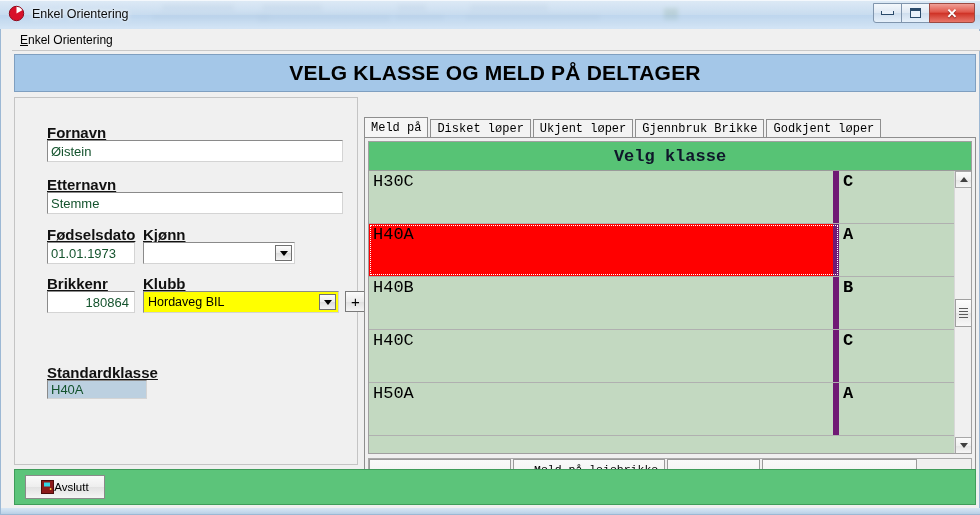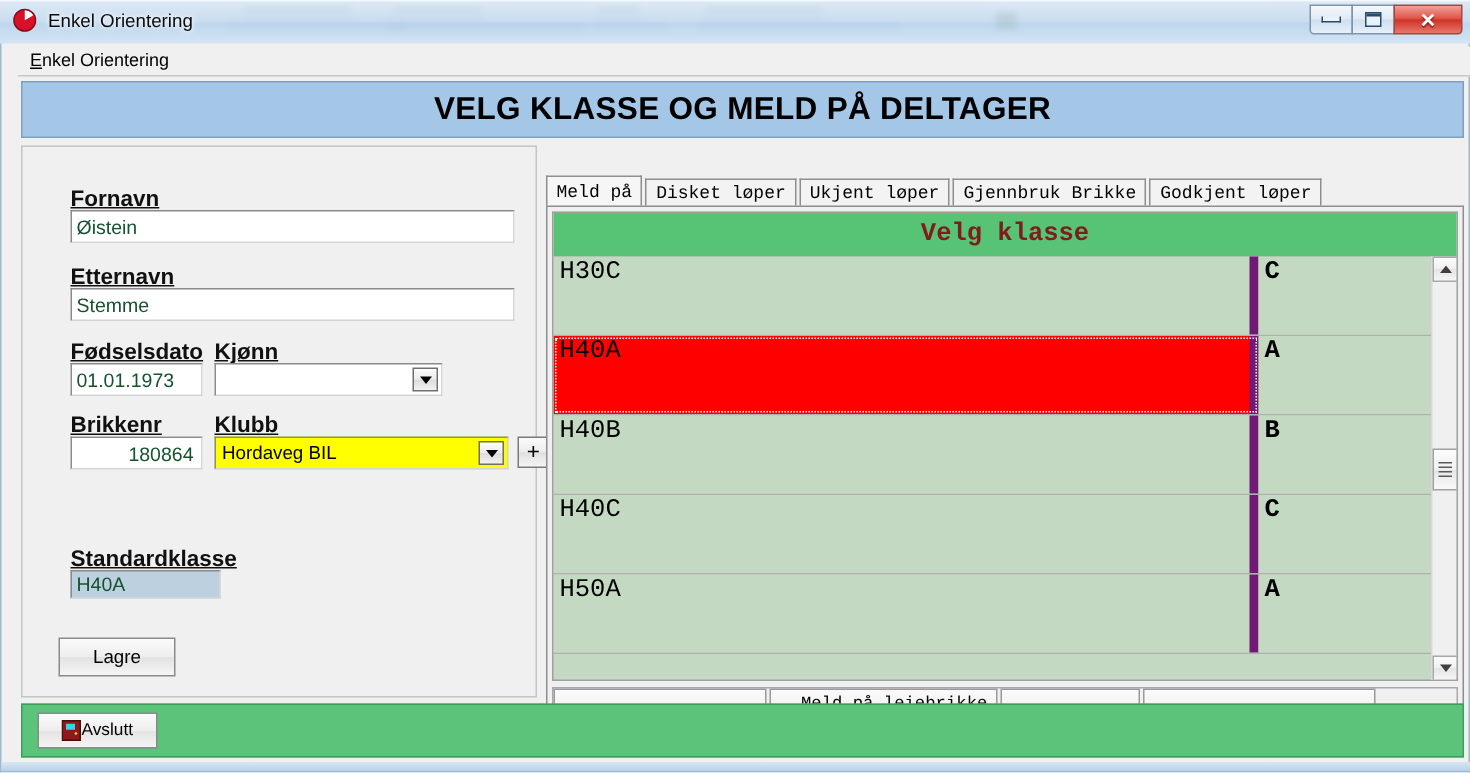--- a/index.html
+++ b/index.html
@@ -235,21 +235,21 @@
     width: 604px; height: 313px;
     border: 1px solid #a0a0a0;
     box-sizing: border-box;
     background: #c3d9c1;
     overflow: hidden;
   }
   .grid-header {
     height: 28px;
     background: #57c375;
     display: flex; align-items: center; justify-content: center;
-    font-size: 17px; font-weight: bold; color: #7f1d1d;
+    font-size: 17px; font-weight: bold; color: #0f172a;
     border-bottom: 1px solid #9a9a9a;
   }
   .grid-body {
     position: relative;
     height: 283px;
     display: flex;
   }
   .grid-cols {
     width: 586px; height: 283px;
   }
@@ -436,21 +436,20 @@
           <div class="combo-value">Hordaveg BIL</div>
           <div class="combo-arrow">
               <span class="caret-down"></span>
             </div>
         </div>
         <div class="plus-btn" style="left:330px; top:193px;">+</div>
 
         <div class="fld-label" style="left:32px; top:266px;">Standardklasse</div>
         <div class="txt-input readonly" style="left:32px; top:282px; width:100px; height:19px;">H40A</div>
 
-        <div class="std-btn" style="left:24px; top:327px; width:78px; height:26px;">Lagre</div>
       </div>
 
       <div class="right-panel">
 
         <div class="tabstrip">
           <div class="tab active">Meld på</div>
           <div class="tab">Disket løper</div>
           <div class="tab">Ukjent løper</div>
           <div class="tab">Gjennbruk Brikke</div>
           <div class="tab">Godkjent løper</div>

